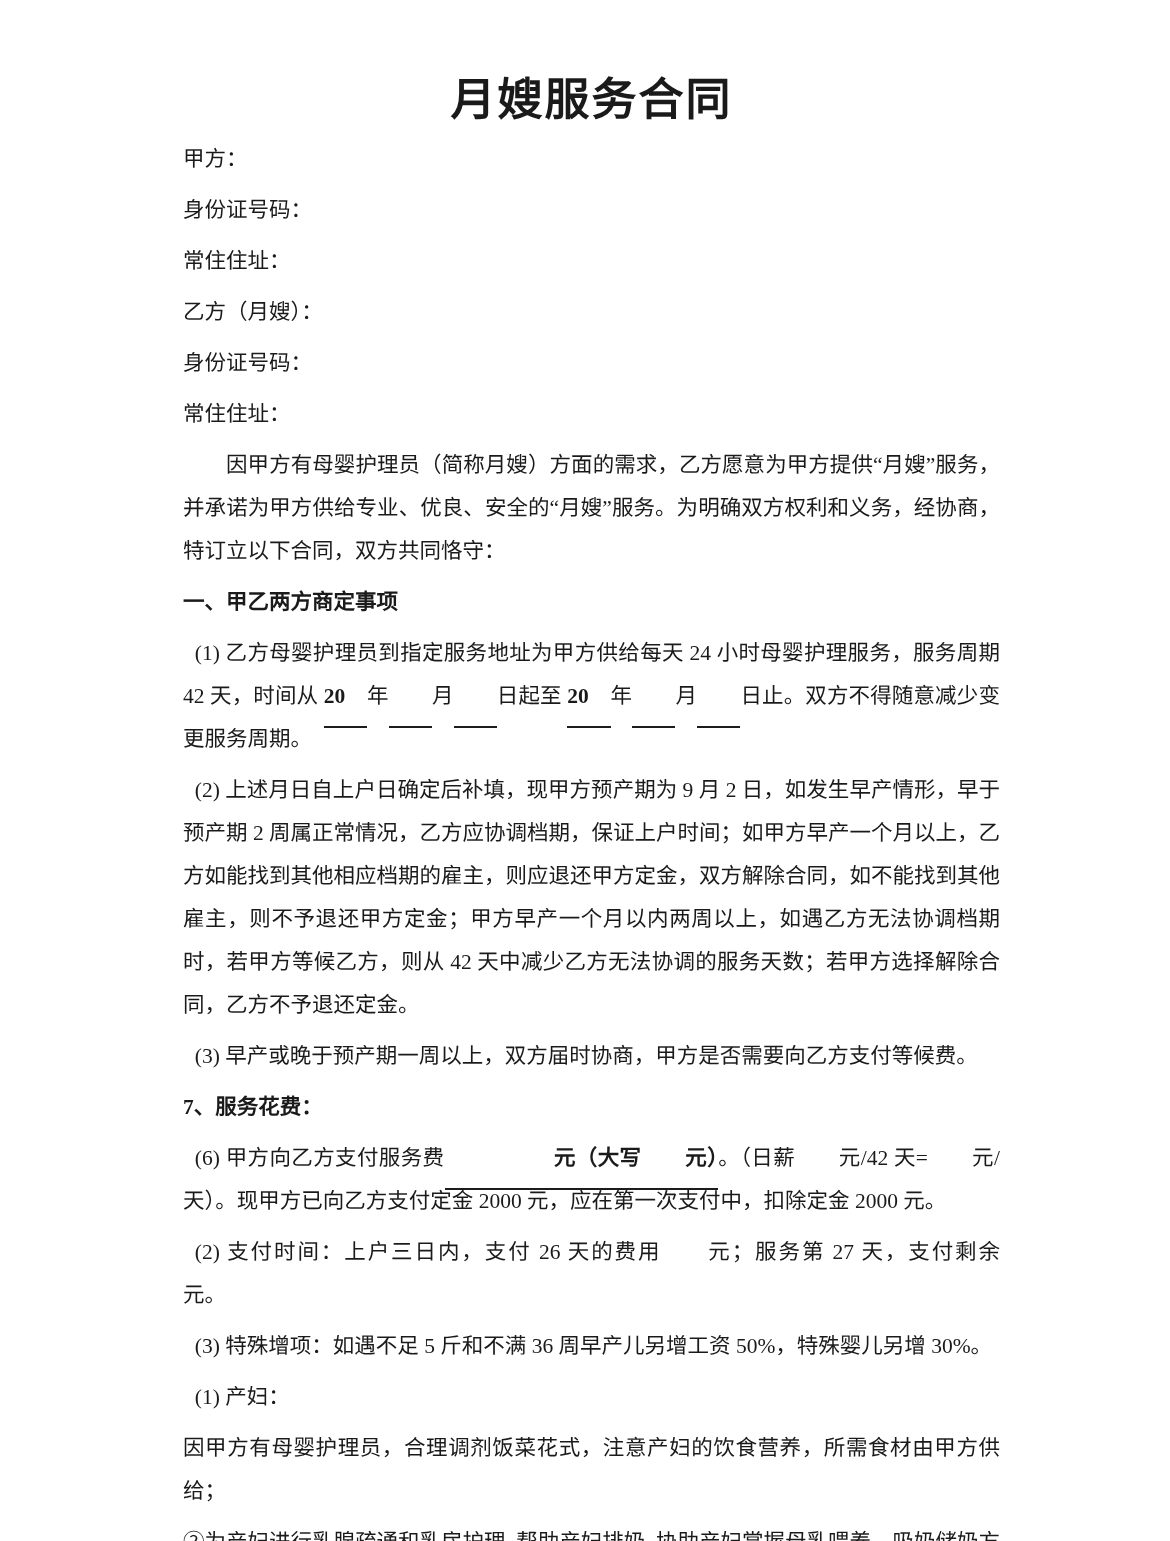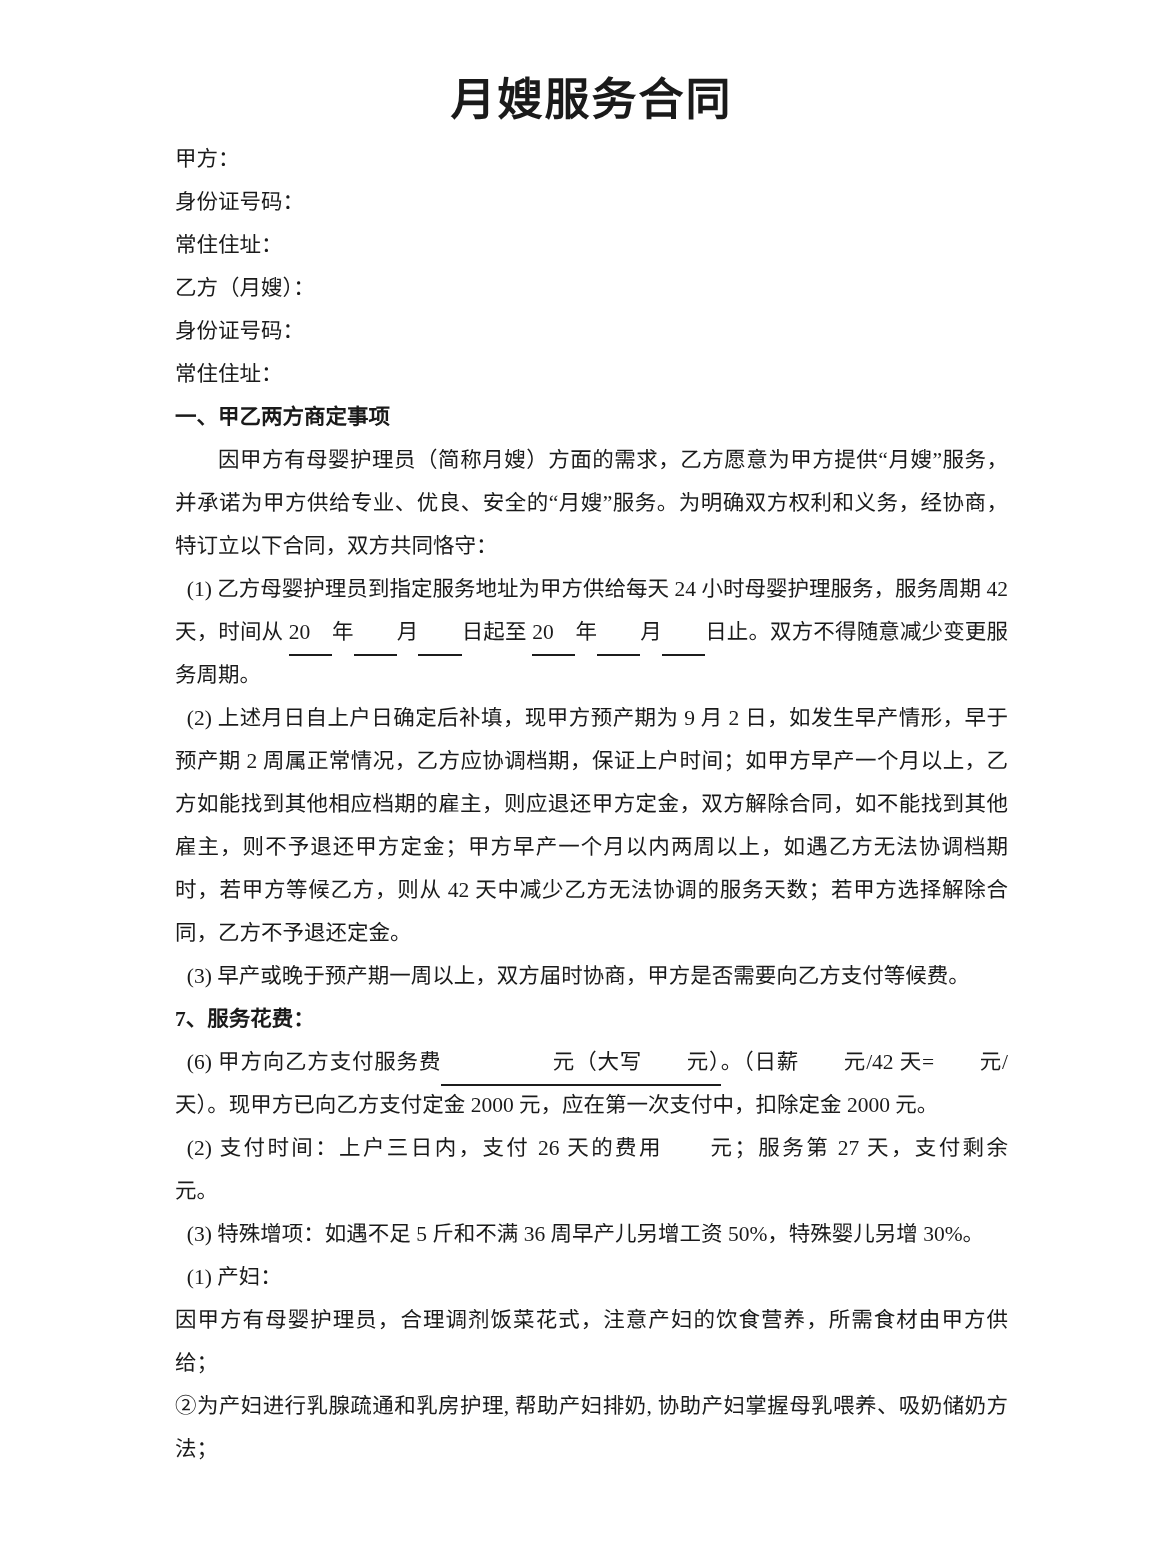--- a/index.html
+++ b/index.html
@@ -26,40 +26,41 @@
     font-family: "DejaVu Sans", "Liberation Sans", sans-serif;
     font-weight: 700;
     font-size: 45px;
     line-height: 1.25;
     text-align: center;
     letter-spacing: 2px;
     margin: 72px 0 10px 0;
   }
 
   .line {
-    margin: 0;
+    margin: 8px;
     font-size: 21.5px;
     line-height: 43px;
   }
 
   .heading {
     font-weight: 700;
   }
 
   .just {
     text-align: justify;
     text-align-last: left;
   }
 
   .preamble { text-indent: 2em; }
   .clause   { text-indent: 0.55em; }
 
   .u {
     border-bottom: 2px solid #1c1c1c;
-    padding-bottom: 10px;
+    padding-bottom: 18px;
+    font-weight: bold;
   }
 
   .footer {
     position: absolute;
     left: 0;
     top: 1550px;
     width: 100%;
     text-align: right;
     font-size: 20px;
     line-height: 30px;
@@ -74,23 +75,23 @@
 
     <h1 class="title">月嫂服务合同</h1>
 
     <p class="line">甲方：</p>
     <p class="line">身份证号码：</p>
     <p class="line">常住住址：</p>
     <p class="line">乙方（月嫂）：</p>
     <p class="line">身份证号码：</p>
     <p class="line">常住住址：</p>
 
+    <p class="line just preamble">因甲方有母婴护理员（简称月嫂）方面的需求，乙方愿意为甲方提供“月嫂”服务，并承诺为甲方供给专业、优良、安全的“月嫂”服务。为明确双方权利和义务，经协商，特订立以下合同，双方共同恪守：</p>
+
     <p class="line heading">一、甲乙两方商定事项</p>
-
-    <p class="line just preamble">因甲方有母婴护理员（简称月嫂）方面的需求，乙方愿意为甲方提供“月嫂”服务，并承诺为甲方供给专业、优良、安全的“月嫂”服务。为明确双方权利和义务，经协商，特订立以下合同，双方共同恪守：</p>
 
     <p class="line just clause"><span>(1) 乙方母婴护理员到指定服务地址为甲方供给每天 24 小时母婴护理服务，服务周期 42 天，时间从 </span><span class="u">20　</span><span>年</span><span class="u">　　</span><span>月</span><span class="u">　　</span><span>日起至 </span><span class="u">20　</span><span>年</span><span class="u">　　</span><span>月</span><span class="u">　　</span><span>日止。双方不得随意减少变更服务周期。</span></p>
 
     <p class="line just clause">(2) 上述月日自上户日确定后补填，现甲方预产期为 9 月 2 日，如发生早产情形，早于预产期 2 周属正常情况，乙方应协调档期，保证上户时间；如甲方早产一个月以上，乙方如能找到其他相应档期的雇主，则应退还甲方定金，双方解除合同，如不能找到其他雇主，则不予退还甲方定金；甲方早产一个月以内两周以上，如遇乙方无法协调档期时，若甲方等候乙方，则从 42 天中减少乙方无法协调的服务天数；若甲方选择解除合同，乙方不予退还定金。</p>
     <p class="line just clause">(3) 早产或晚于预产期一周以上，双方届时协商，甲方是否需要向乙方支付等候费。</p>
 
     <p class="line heading">7、服务花费：</p>
 
     <p class="line just clause"><span>(6) 甲方向乙方支付服务费</span><span class="u">　　　　　元（大写　　元）</span><span>。（日薪　　元/42 天=　　元/天）。现甲方已向乙方支付定金 2000 元，应在第一次支付中，扣除定金 2000 元。</span></p>
 

